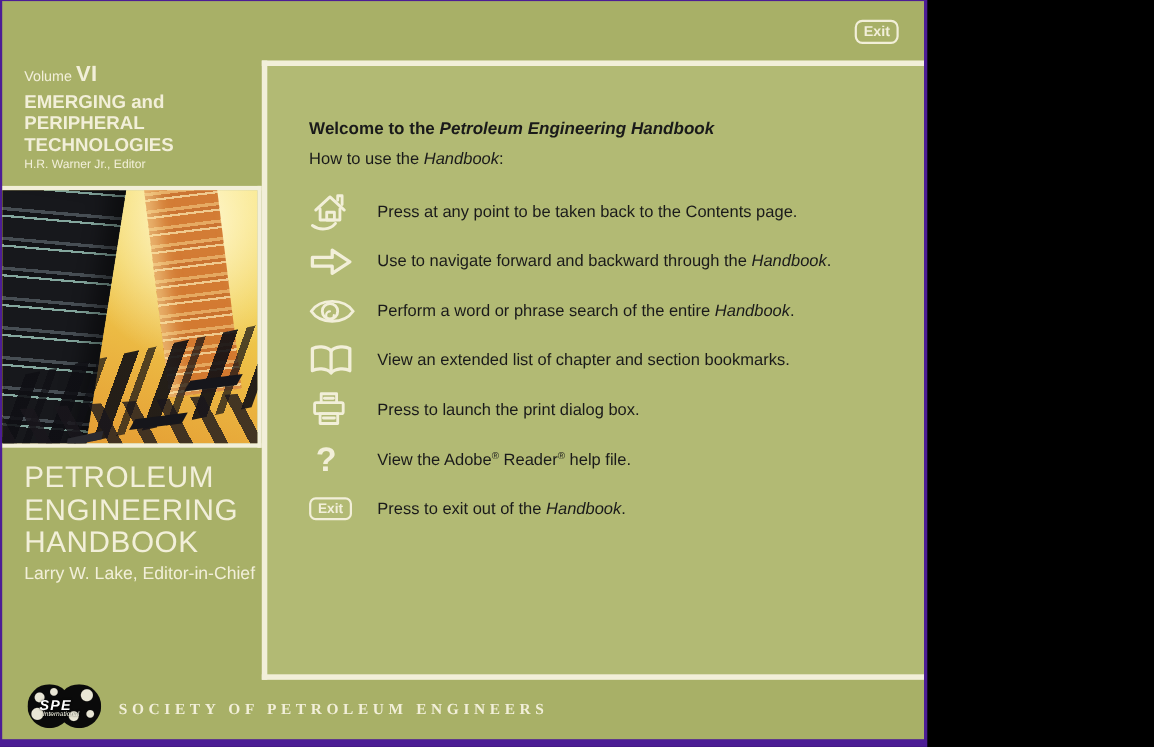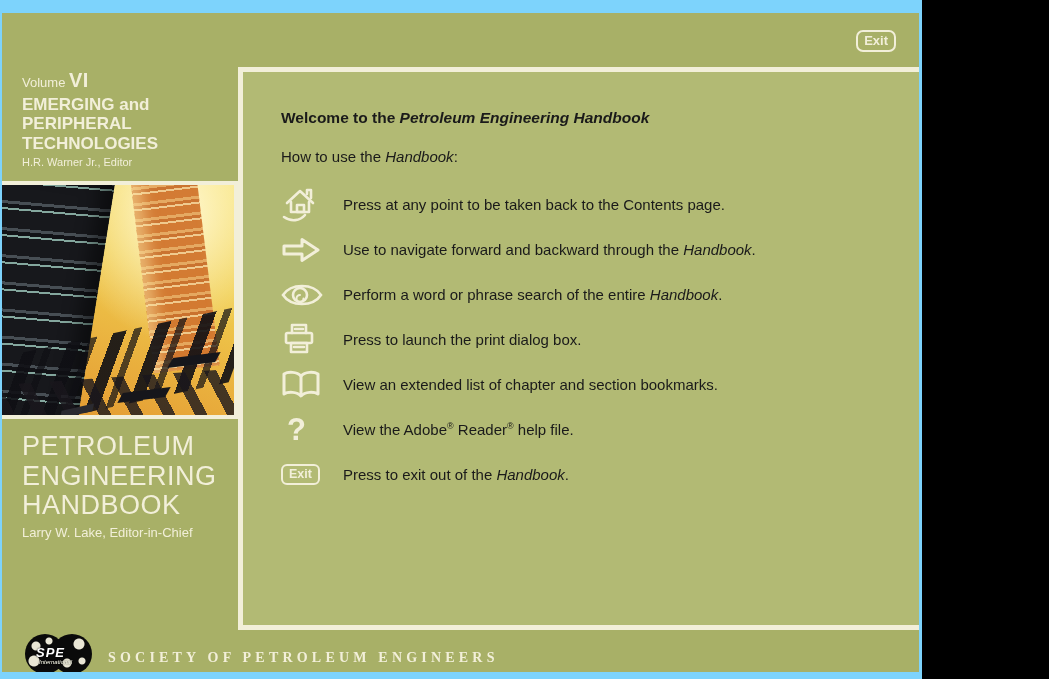--- a/index.html
+++ b/index.html
@@ -3,22 +3,22 @@
 <meta charset="utf-8">
 <style>
   :root{
     --olive:#a8b067;
     --olive-light:#b2ba74;
     --cream:#f2efd9;
     --ink:#1a1a1a;
   }
   html,body{margin:0;padding:0;background:#000;}
   .frame{
-    position:relative;width:922px;height:679px;box-sizing:border-box;
-    background:#7dd3fc;padding:13px 3px 7px 2px;
+    position:relative;width:843px;height:679px;box-sizing:border-box;
+    background:#4c1d95;padding:1px 3px 7px 2px;
     font-family:"Liberation Sans","DejaVu Sans",sans-serif;
   }
   .window{position:relative;width:100%;height:100%;background:var(--olive);overflow:hidden;}
 
   
   .exit-top{
     position:absolute;right:23px;top:17px;
     border:2px solid var(--cream);border-radius:7px;
     color:var(--cream);font-size:13px;font-weight:bold;
     padding:1px 6px 2px 6px;background:transparent;cursor:pointer;
@@ -47,29 +47,29 @@
     box-shadow:inset 10px 0 14px rgba(255,235,170,.5);}
   .debris1{position:absolute;left:-12px;right:-12px;top:148px;height:72px;transform:rotate(-12deg) skewX(-32deg);
     background:repeating-linear-gradient(90deg,transparent 0 16px,rgba(15,15,20,.9) 16px 30px,transparent 30px 38px,rgba(15,15,20,.7) 38px 46px);}
   .debris2{position:absolute;left:-12px;right:-12px;top:192px;height:58px;transform:rotate(-4deg) skewX(24deg);
     background:repeating-linear-gradient(90deg,transparent 0 12px,rgba(25,22,28,.8) 12px 24px,transparent 24px 31px);}
   .blockA{position:absolute;width:44px;height:10px;background:#16161b;transform:skewX(-35deg) rotate(-8deg);}
   .blockB{position:absolute;width:30px;height:8px;background:#2a2a30;transform:skewX(-25deg) rotate(-14deg);}
 
   .series-block{position:absolute;left:20px;top:419px;color:var(--cream);}
   .series-title{font-size:27px;line-height:1.1;letter-spacing:.5px;white-space:pre-line;font-weight:normal;}
-  .series-editor{font-size:13px;margin-top:4px;}
+  .series-editor{font-size:16px;margin-top:4px;}
 
   
   .main-panel{
     position:absolute;left:236px;top:54px;right:0;height:553px;
     border:5px solid var(--cream);border-right:none;
     background:var(--olive-light);
   }
-  .welcome{position:absolute;left:38px;top:37px;font-size:15.5px;font-weight:bold;color:var(--ink);}
+  .welcome{position:absolute;left:38px;top:49px;font-size:15.5px;font-weight:bold;color:var(--ink);}
   .welcome .em{font-style:italic;}
   .howto{position:absolute;left:38px;top:76px;font-size:15px;color:var(--ink);}
   .howto .em{font-style:italic;}
   .rows{position:absolute;left:38px;top:110px;right:24px;}
   .row{height:45px;display:flex;align-items:center;color:var(--ink);}
   .icon-cell{width:62px;flex:none;display:flex;align-items:center;}
   .row-text{font-size:15px;}
   .row-text .em{font-style:italic;}
   .row-text sup{font-size:9px;}
   .exit-chip{
@@ -183,43 +183,43 @@
               <circle cx="19" cy="14" r="7" stroke-width="2.6"></circle>
               <path d="M19 14 a3.5 3.5 0 1 0 3.5 3.5" stroke-width="2"></path>
             </g>
           </svg>
         </div>
         <div class="row-text"><span>Perform a word or phrase search of the entire </span><span class="em">Handbook</span><span>.</span></div>
       </div>
 
       <div class="row">
         <div class="icon-cell">
+          <svg class="icon" width="40" height="30" viewBox="0 0 40 30">
+            <g fill="none" stroke="#f2efd9" stroke-width="3" stroke-linejoin="round">
+              <path d="M20 6 C16 1.5 7 1.5 3 4 V24 C7 21.5 16 21.5 20 26 C24 21.5 33 21.5 37 24 V4 C33 1.5 24 1.5 20 6 Z"></path>
+              <path d="M20 6 V26"></path>
+            </g>
+          </svg>
+        </div>
+        <div class="row-text"><span>View an extended list of chapter and section bookmarks.</span><span class="em"></span><span></span></div>
+      </div>
+
+      <div class="row">
+        <div class="icon-cell">
           <svg class="icon" width="36" height="36" viewBox="0 0 36 36">
             <g fill="none" stroke="#f2efd9" stroke-width="2.6" stroke-linecap="round" stroke-linejoin="round">
               <path d="M11 11 V3 h14 v8"></path>
               <path d="M14 7 h8"></path>
               <rect x="5" y="11" width="26" height="10" rx="1.5"></rect>
               <rect x="10" y="21" width="16" height="9"></rect>
               <path d="M13 25 h10"></path>
             </g>
           </svg>
         </div>
         <div class="row-text"><span>Press to launch the print dialog box.</span><span class="em"></span><span></span></div>
-      </div>
-
-      <div class="row">
-        <div class="icon-cell">
-          <svg class="icon" width="40" height="30" viewBox="0 0 40 30">
-            <g fill="none" stroke="#f2efd9" stroke-width="3" stroke-linejoin="round">
-              <path d="M20 6 C16 1.5 7 1.5 3 4 V24 C7 21.5 16 21.5 20 26 C24 21.5 33 21.5 37 24 V4 C33 1.5 24 1.5 20 6 Z"></path>
-              <path d="M20 6 V26"></path>
-            </g>
-          </svg>
-        </div>
-        <div class="row-text"><span>View an extended list of chapter and section bookmarks.</span><span class="em"></span><span></span></div>
       </div>
 
       <div class="row">
         <div class="icon-cell">
           <span class="q-glyph">?</span>
         </div>
         <div class="row-text">
           <span>View the Adobe</span><sup>®</sup><span> Reader</span><sup>®</sup><span> help file.</span>
         </div>
       </div>

